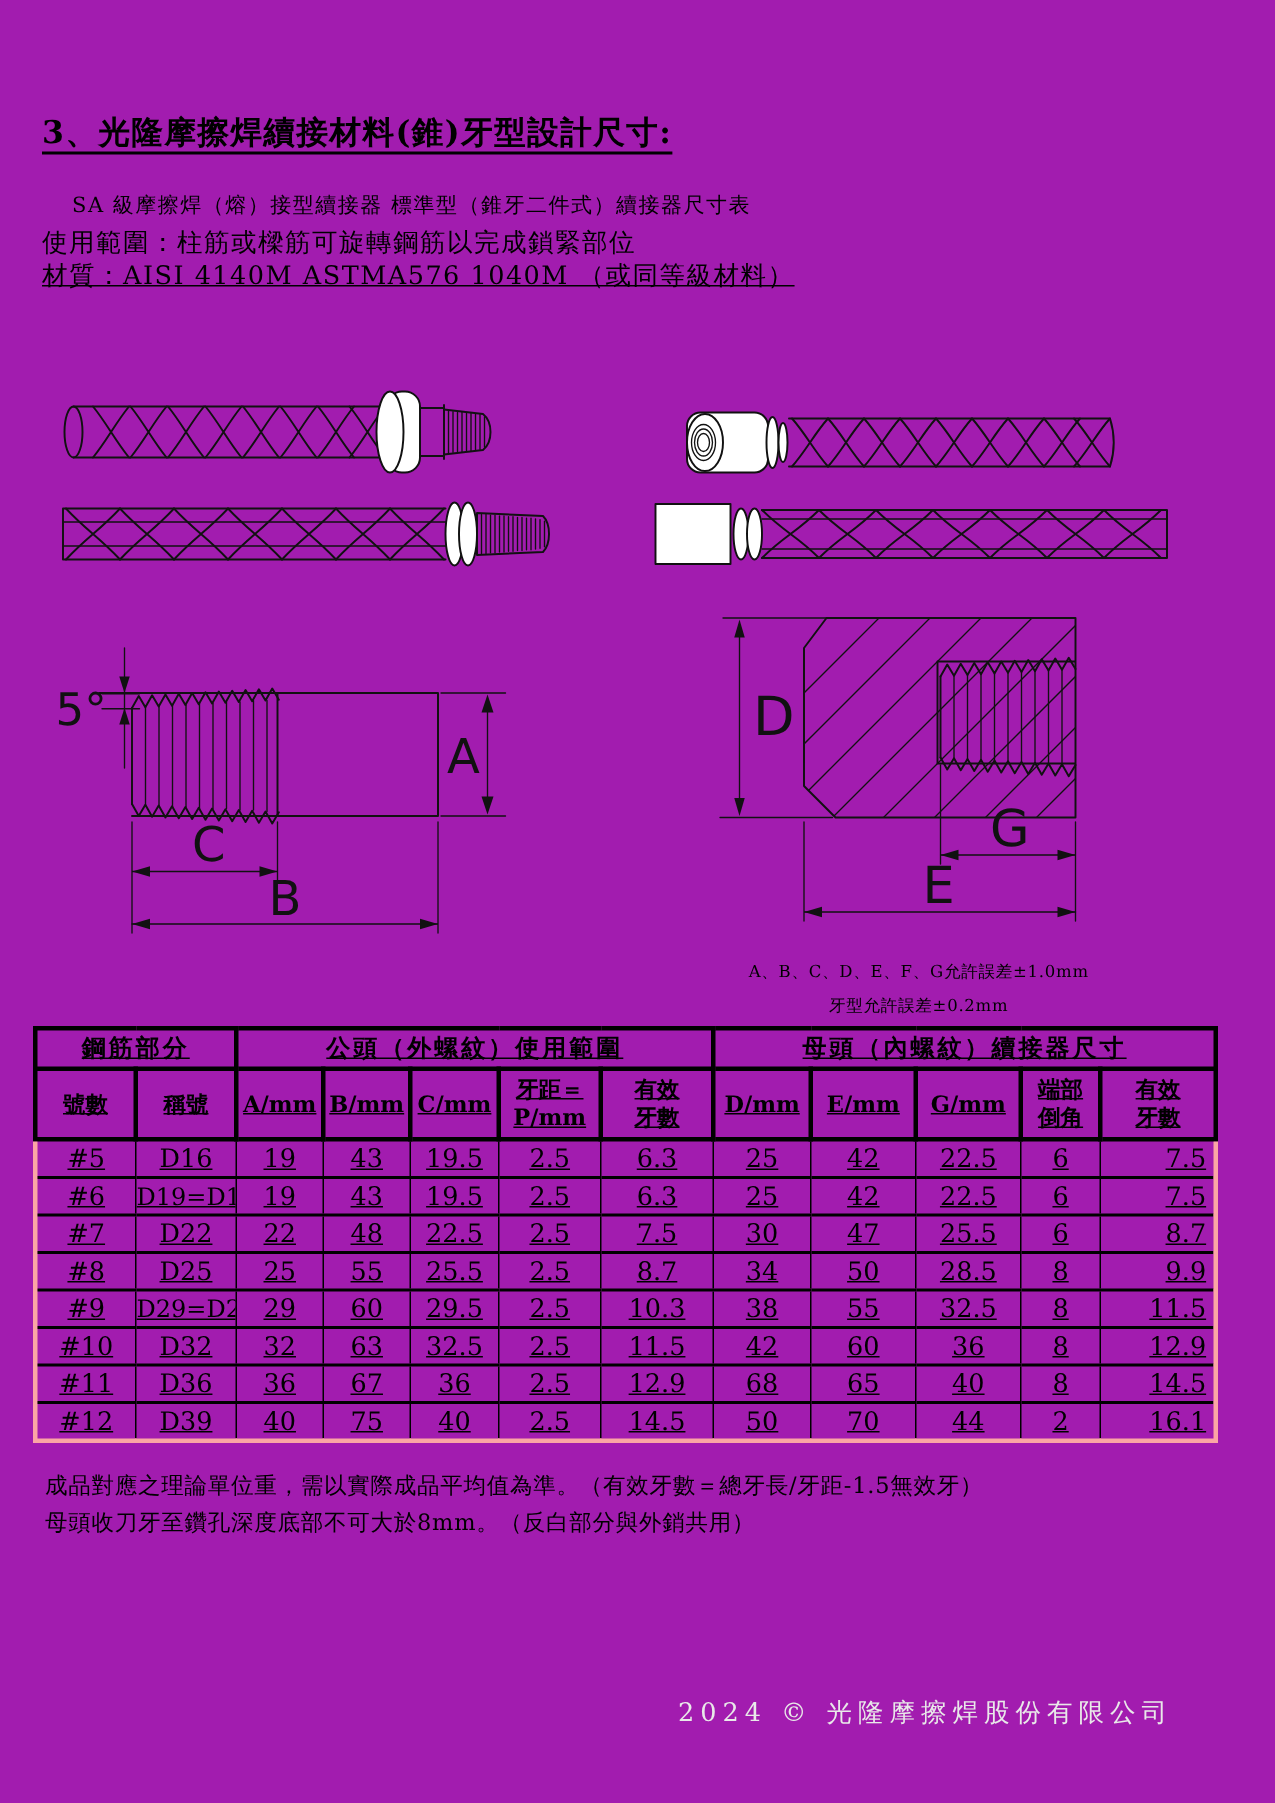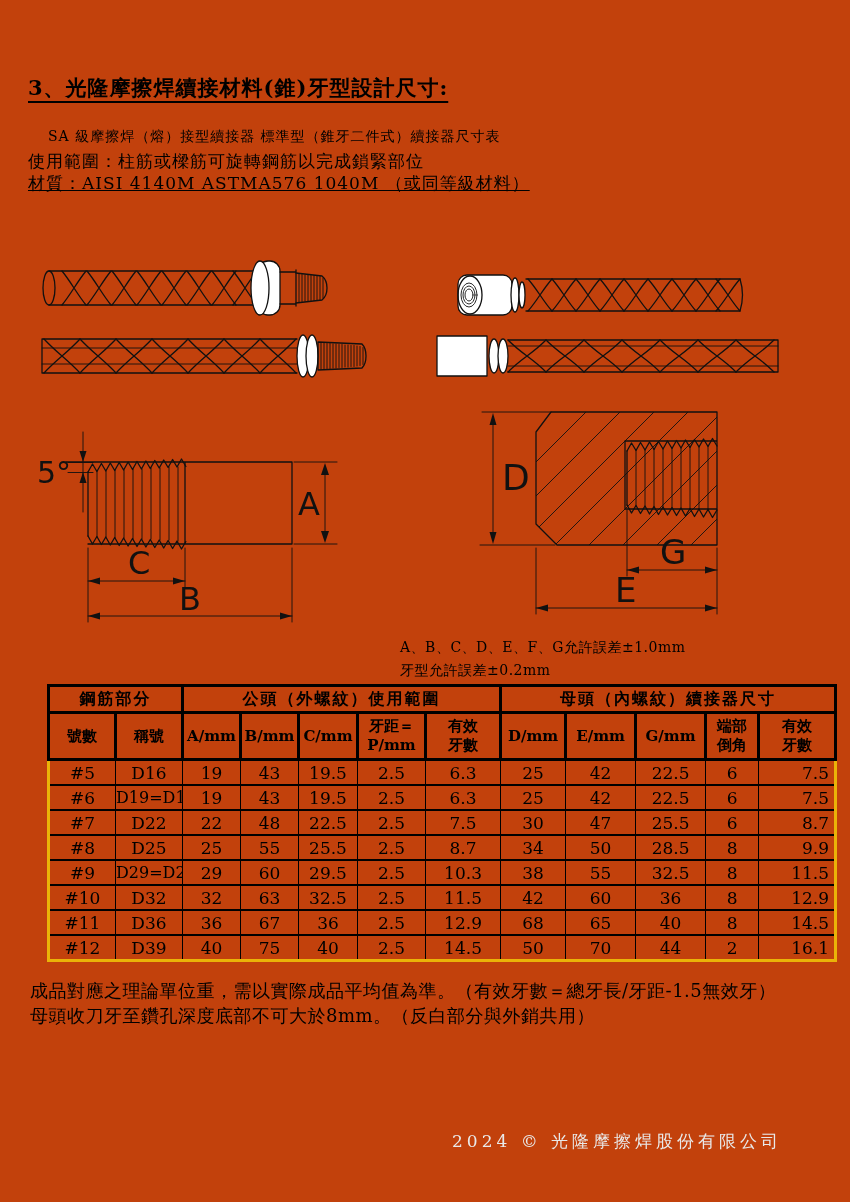--- a/index.html
+++ b/index.html
@@ -1,48 +1,48 @@
 <!DOCTYPE html>
 <html><head>
 <meta charset="utf-8">
 <style>
   html,body{margin:0;padding:0;background:#fff;}
-  .page{position:relative;width:850px;height:1202px;background:#c2410c;color:#000;
+  .page{position:relative;width:850px;height:1202px;background:#a21caf;color:#000;
         font-family:"DejaVu Serif","Liberation Serif",serif;overflow:hidden;}
 
   .title{position:absolute;left:28px;top:74px;font-size:21px;font-weight:bold;
          letter-spacing:1px;text-decoration:underline;text-underline-offset:6px;
          text-decoration-thickness:2px;}
   .subtitle{position:absolute;left:28px;top:128px;font-size:14px;letter-spacing:1px;margin-left:20px;}
   .usage{position:absolute;left:28px;top:150px;font-size:17px;letter-spacing:1px;}
   .material{position:absolute;left:28px;top:172px;font-size:17px;letter-spacing:1px;text-decoration:underline;}
 
   .fig{position:absolute;}
   .fig path,.fig line,.fig rect,.fig ellipse{stroke:#111;stroke-width:1.3;fill:none;
         stroke-linecap:round;stroke-linejoin:round;}
   .fig .fill{fill:#fff;}
   .fig .solid{fill:#111;stroke:none;}
   .fig .thin{stroke-width:0.9;}
   .fig text{font-family:"DejaVu Sans","Liberation Sans",sans-serif;fill:#111;stroke:none;}
 
-  .tol{position:absolute;left:400px;top:636px;width:425px;text-align:left;
-       font-size:14px;line-height:23px;letter-spacing:0.5px;}
+  .tol{position:absolute;left:400px;top:636px;width:425px;text-align:center;
+       font-size:11px;line-height:23px;letter-spacing:0.5px;}
   .tol .u{text-underline-offset:3px;}
 
-  table.spec{position:absolute;left:47px;top:684px;width:787px;border-collapse:collapse;
-       table-layout:fixed;border:3px solid #eab308;}
+  table.spec{position:absolute;left:22px;top:684px;width:787px;border-collapse:collapse;
+       table-layout:fixed;border:3px solid #fca5a5;text-decoration:underline;}
   .spec th,.spec td{border:1px solid #000;text-align:center;padding:0;overflow:hidden;}
   .spec thead th{border-width:3px;font-weight:bold;}
   .spec .group-row th{font-size:16px;height:24px;letter-spacing:2px;}
   .spec .col-row th{font-size:15px;height:44px;line-height:19px;white-space:pre-line;}
   .spec tbody td{height:23px;font-size:17px;border-top-width:2px;border-bottom-width:2px;}
   .spec td.right{text-align:right;padding-right:5px;}
   .spec td.small{font-size:16px;}
 
-  .notes{position:absolute;left:30px;top:978px;font-size:18px;line-height:25px;
+  .notes{position:absolute;left:30px;top:978px;font-size:15px;line-height:25px;
          letter-spacing:0.5px;}
   .watermark{position:absolute;left:452px;top:1130px;font-size:17px;color:#e9e9e9;
          letter-spacing:4px;}
 </style>
 </head>
 <body>
 
 <div class="page">
 
   <div class="title">3、光隆摩擦焊續接材料(錐)牙型設計尺寸:</div>

